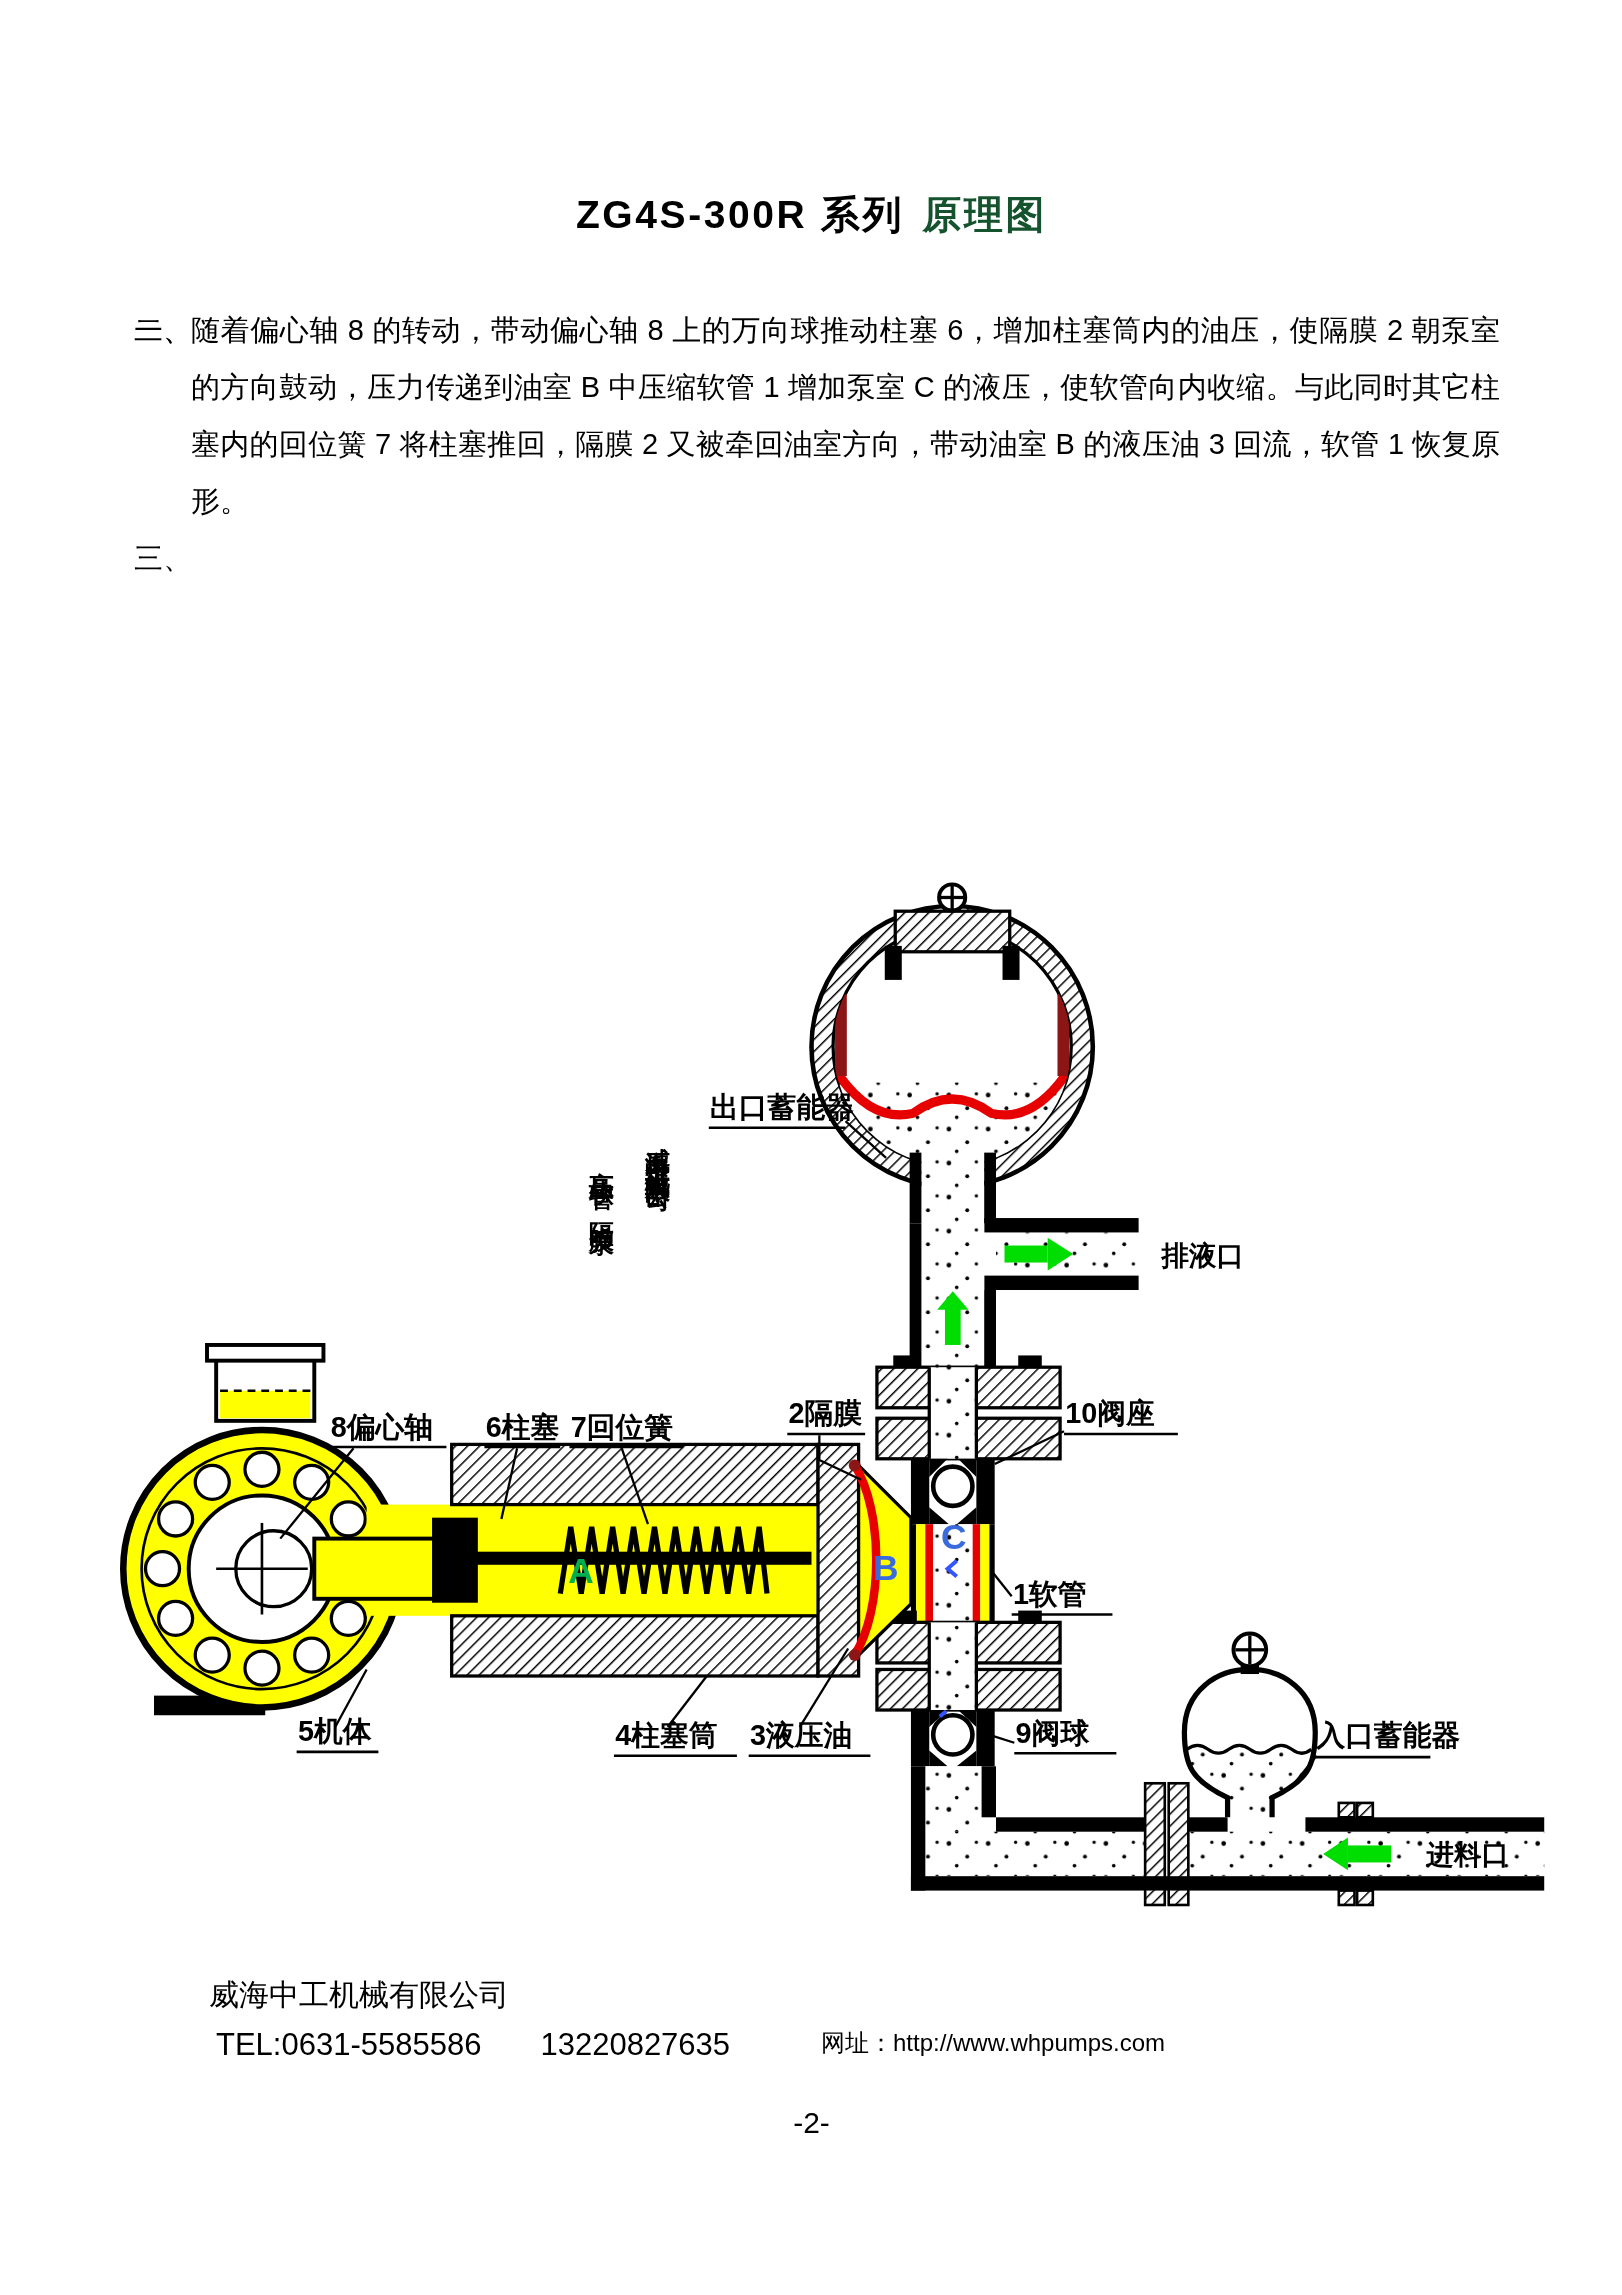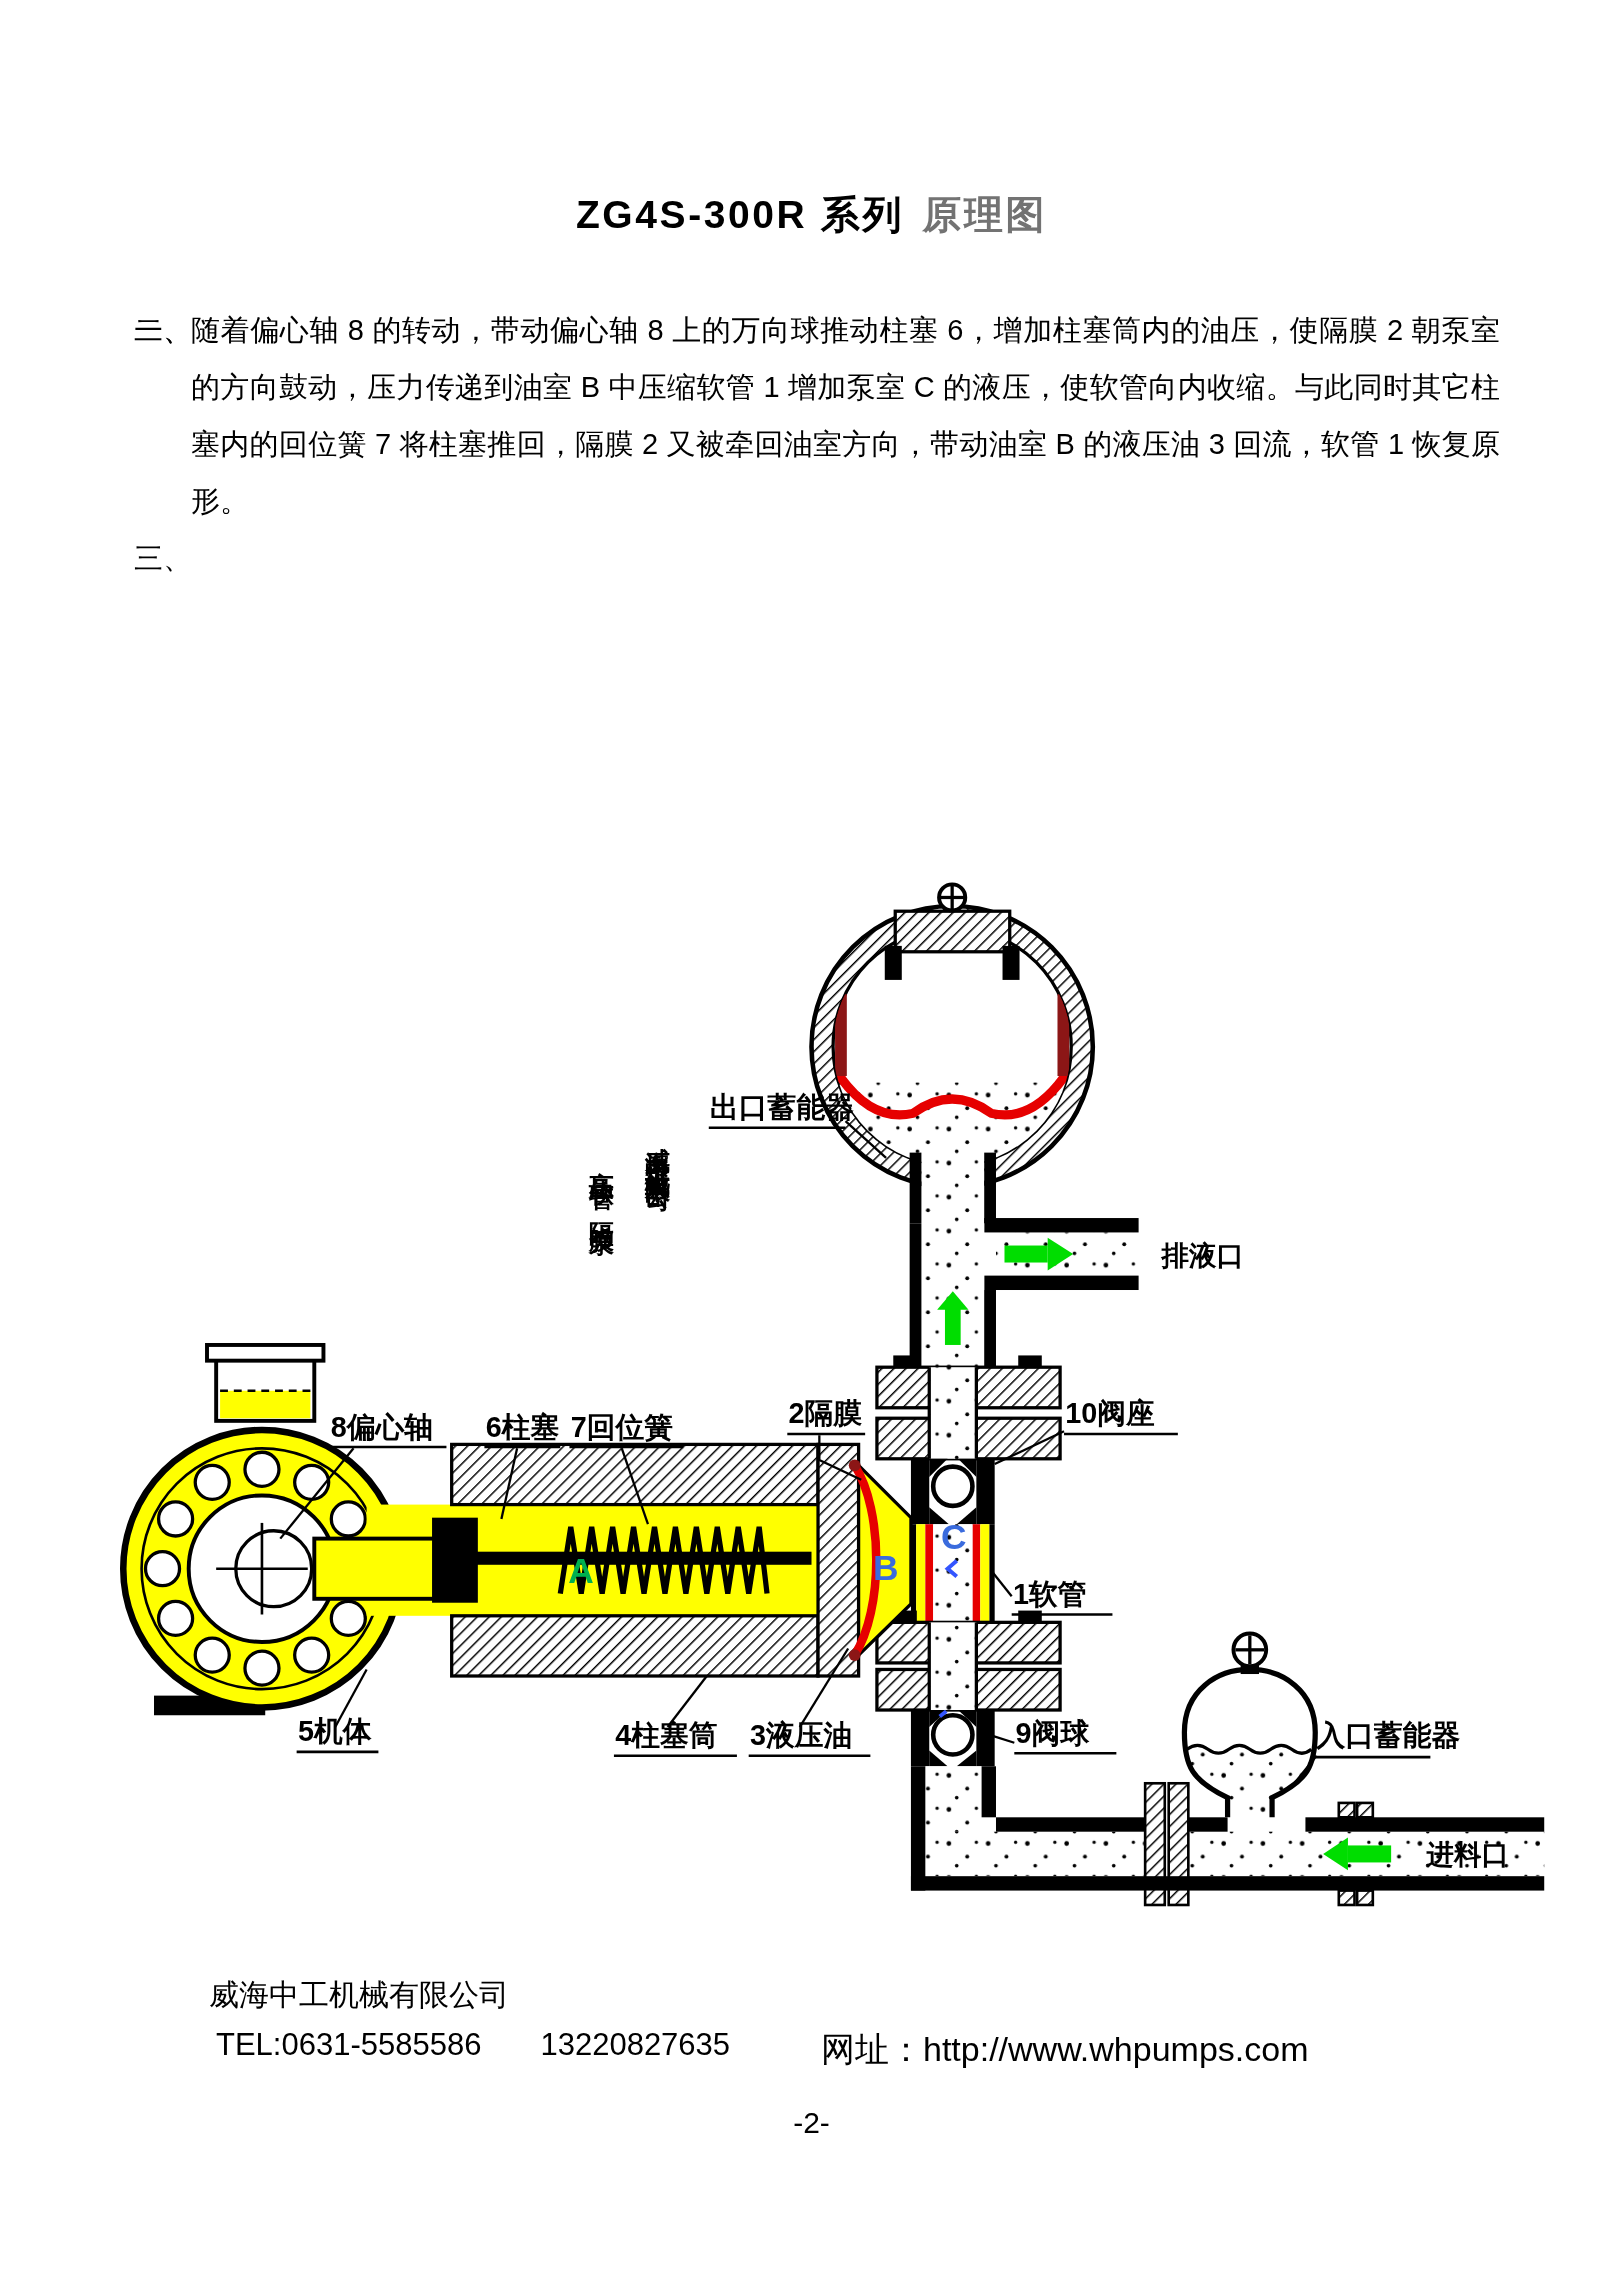--- a/index.html
+++ b/index.html
@@ -5,42 +5,42 @@
   html,body { margin:0; padding:0; }
   body {
     width:1623px; height:2295px; position:relative; background:#ffffff;
     font-family:"Liberation Sans","DejaVu Sans",sans-serif; color:#000;
   }
   
   .title {
     position:absolute; top:188px; left:0; width:1623px; text-align:center;
     font-size:39px; font-weight:bold; letter-spacing:2.6px;
   }
-  .title .hl { color:#737373; margin-left:18.3px; }
+  .title .hl { color:#14532d; margin-left:18.3px; }
   
   .text-block { position:absolute; top:302px; left:0; width:1623px; }
   .para { position:relative; font-size:29px; line-height:57px; }
   .para-num { position:absolute; left:134px; top:0; }
   .para-text { margin:0 123px 0 191px; text-align:justify; text-justify:inter-ideograph; }
   
   .diagram-svg { position:absolute; left:0; top:870px; }
   .vtext {
     position:absolute; writing-mode:vertical-rl; text-orientation:upright;
     font-weight:bold; font-size:25px; letter-spacing:4.6px; line-height:1;
   }
   .vtext.company { left:645px; top:1127px; }
   .vtext.product { left:589px; top:1152px; }
   svg text.lbl { font-family:"Liberation Sans","DejaVu Sans",sans-serif; font-size:44px; font-weight:bold; fill:#000; }
   svg text.port { font-size:42px; }
   svg text.chamber { font-size:54px; font-weight:bold; }
   
   .footer-company { position:absolute; left:209px; top:1975px; font-size:30px; }
   .footer-line2 { position:absolute; left:216px; top:2027px; font-size:31px; }
   .footer-line2 .tel2 { margin-left:59px; }
-  .footer-web { position:absolute; left:821px; top:2027px; font-size:34px; }
+  .footer-web { position:absolute; left:821px; top:2027px; font-size:24px; }
   .page-num { position:absolute; left:0; top:2106px; width:1623px; text-align:center; font-size:30px; }
 </style>
 </head>
 <body>
 
 <div class="title">
   <span>ZG4S-300R 系列</span><span class="hl">原理图</span>
 </div>
 
 <div class="text-block">

